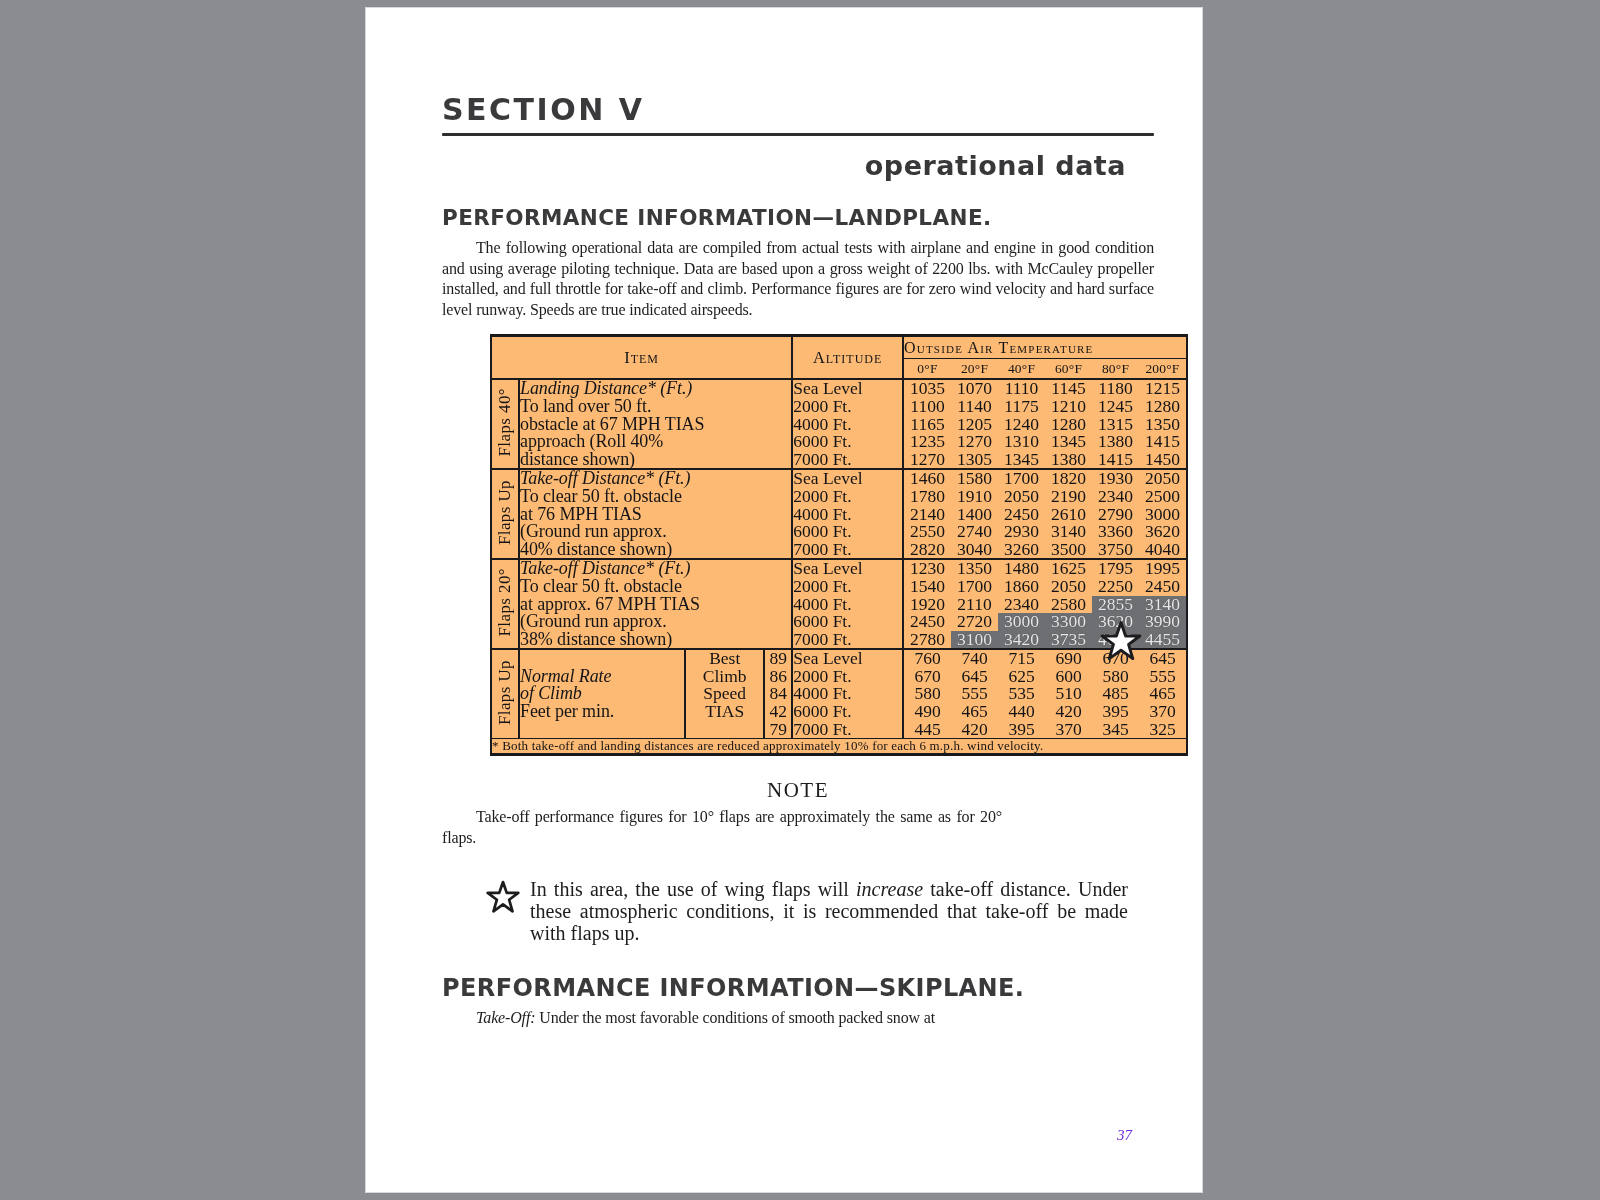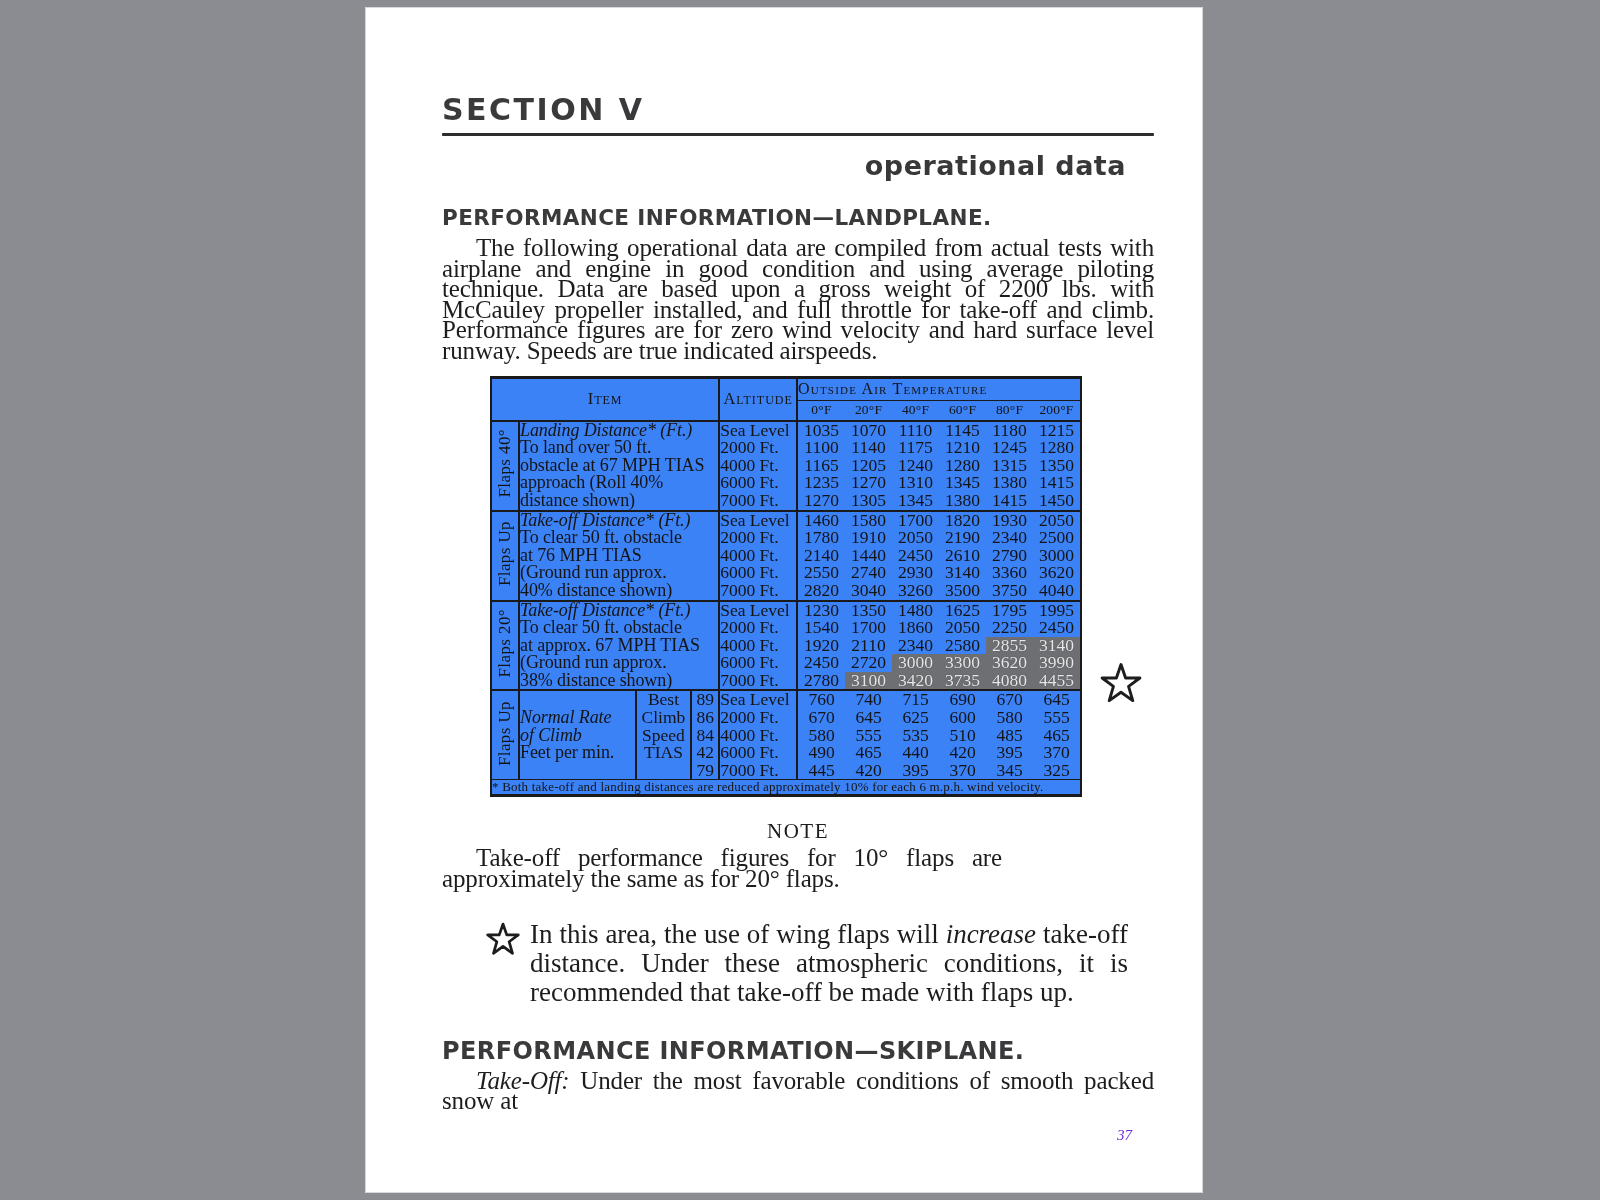--- a/index.html
+++ b/index.html
@@ -61,39 +61,39 @@
     font-weight:700;
     font-size:24px;
     letter-spacing:0.4px;
     color:#3a3a3c;
     margin:30px 0 6px 0;
   }
 
   
   p.body{
     font-family:"Liberation Serif", serif;
-    font-size:25px;
+    font-size:16px;
     line-height:20.6px;
     color:#1d1d1f;
     margin:0;
     text-align:justify;
     text-indent:34px;
     letter-spacing:-0.15px;
   }
 
   
   .table-wrap{
     margin:14px 0 0 48px;
     width:602px;
     position:relative;
   }
   table.perf{
     border-collapse:collapse;
-    width:592px;
-    background:#3b82f6;
+    width:698px;
+    background:#fdba74;
     color:#141416;
     font-family:"Liberation Serif", serif;
   }
   table.perf td, table.perf th{
     padding:0;
     vertical-align:middle;
     font-weight:400;
   }
   .outer-top{border-top:3px solid #1a1a1c;}
   .outer-bot{border-bottom:3px solid #1a1a1c;}
@@ -208,22 +208,22 @@
     font-size:20.5px;
     line-height:21px;
     color:#1d1d1f;
     text-indent:0;
   }
   .star-para{
     margin:30px 0 12px 44px;
     width:598px;
     position:relative;
     padding-left:44px;
-    font-size:27px;
-    line-height:29px;
+    font-size:20px;
+    line-height:22px;
     color:#1d1d1f;
     text-align:justify;
   }
   .star-para .star-box{
     position:absolute;left:0;top:2px;width:34px;height:34px;
   }
   .skip-body{
     margin:0;
     font-size:20.5px;
     line-height:21px;
@@ -332,21 +332,21 @@
               <td class="num bl">1780</td>
               <td class="num">1910</td>
               <td class="num">2050</td>
               <td class="num">2190</td>
               <td class="num">2340</td>
               <td class="num br">2500</td>
             </tr>
             <tr>
               <td class="altcell bl">4000 Ft.</td>
               <td class="num bl">2140</td>
-              <td class="num">1440</td>
+              <td class="num">1400</td>
               <td class="num">2450</td>
               <td class="num">2610</td>
               <td class="num">2790</td>
               <td class="num br">3000</td>
             </tr>
             <tr>
               <td class="altcell bl">6000 Ft.</td>
               <td class="num bl">2550</td>
               <td class="num">2740</td>
               <td class="num">2930</td>

